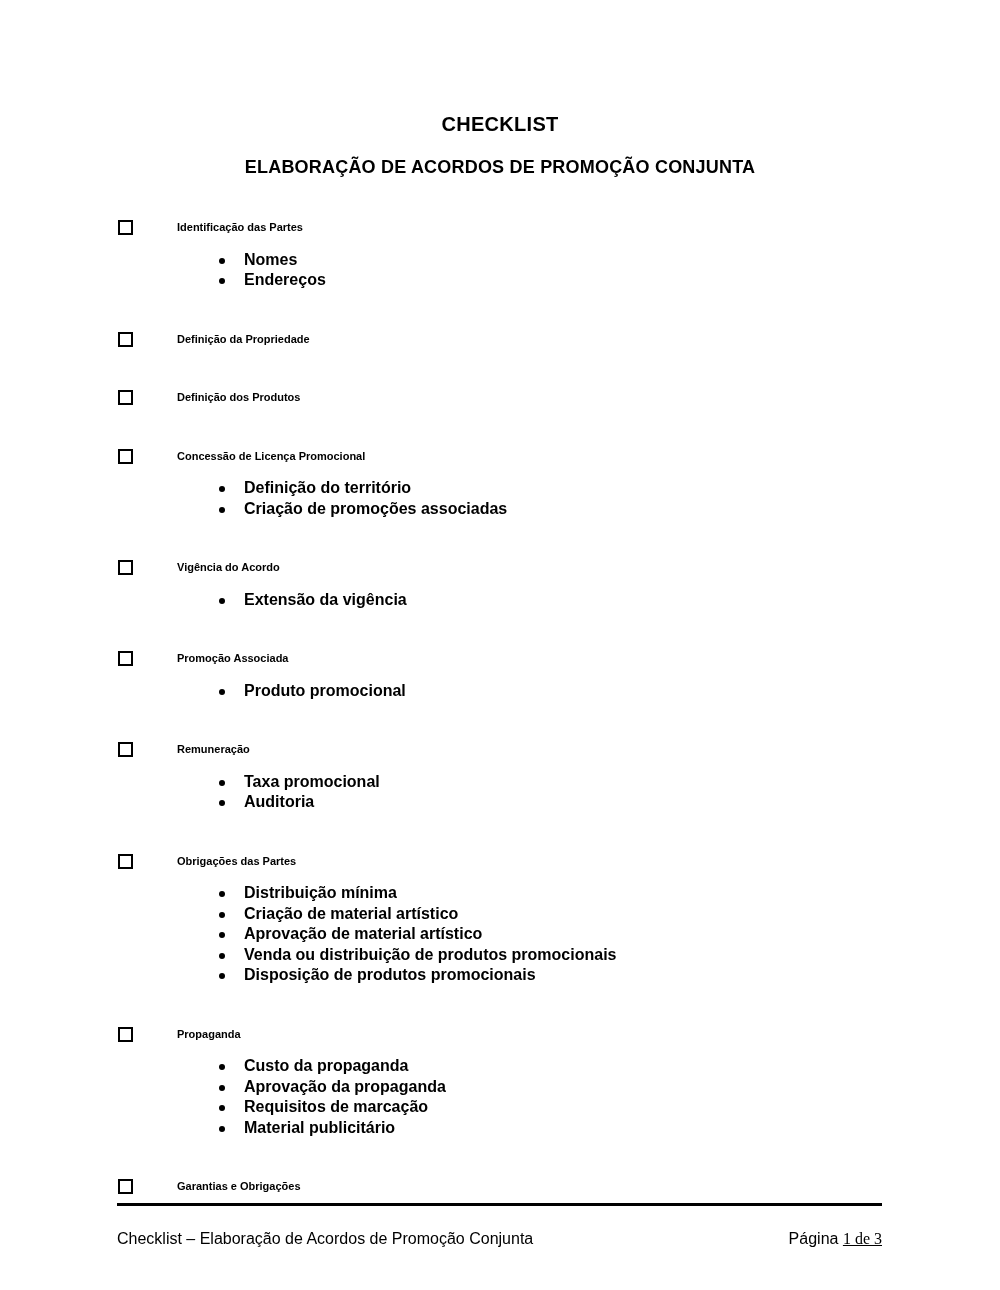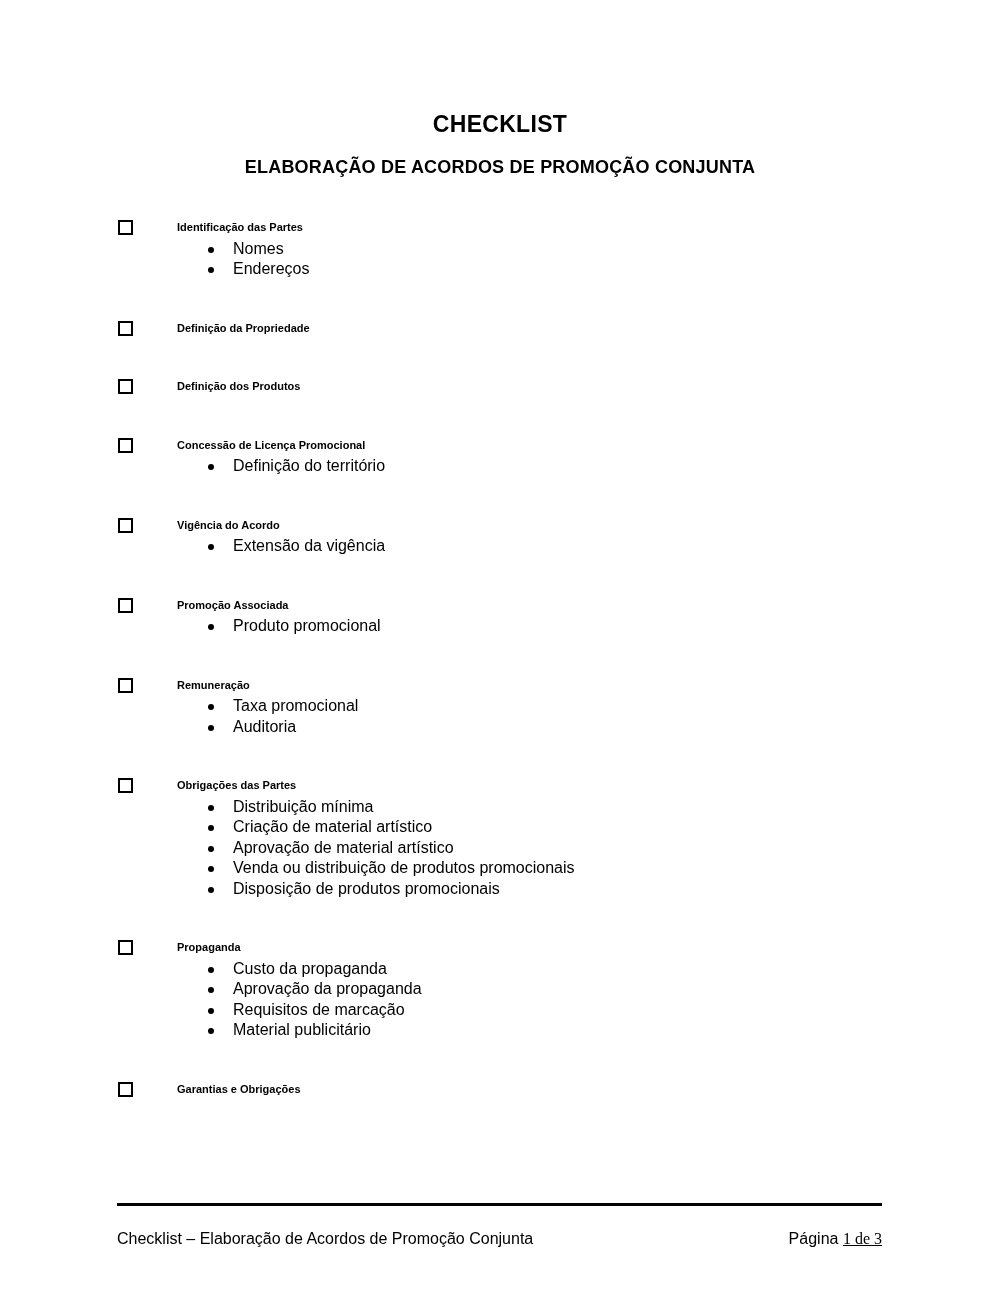--- a/index.html
+++ b/index.html
@@ -18,21 +18,21 @@
   .page {
     position: relative;
     width: 1000px;
     height: 1290px;
     padding: 113px 118px 0 118px;
     box-sizing: border-box;
   }
   .doc-title {
     margin: 0;
     text-align: center;
-    font-size: 23px;
+    font-size: 20px;
     font-weight: bold;
     line-height: 23px;
     letter-spacing: 0.3px;
   }
   .doc-subtitle {
     margin: 20px 0 0 0;
     text-align: center;
     font-size: 18px;
     font-weight: bold;
     line-height: 23px;
@@ -56,22 +56,23 @@
     margin-top: 3px;
     flex: 0 0 auto;
   }
   .section-heading {
     font-weight: bold;
     font-size: 11px;
     margin-left: 44px;
   }
   ul.sub-items {
     list-style: none;
-    margin: 1px;
+    margin: 12px;
     padding: 0;
+    font-weight: bold;
   }
   ul.sub-items li {
     position: relative;
     padding-left: 114px;
     font-size: 16px;
     line-height: 20.5px;
   }
   ul.sub-items li::before {
     content: "";
     position: absolute;
@@ -137,20 +138,21 @@
 
     </div>
 
     <div class="section">
       <div class="section-row">
         <span class="checkbox"></span>
         <span class="section-heading">Concessão de Licença Promocional</span>
       </div>
       <ul class="sub-items">
           <li>Definição do território</li>
+          <li>Criação de promoções associadas</li>
         </ul>
     </div>
 
     <div class="section">
       <div class="section-row">
         <span class="checkbox"></span>
         <span class="section-heading">Vigência do Acordo</span>
       </div>
       <ul class="sub-items">
           <li>Extensão da vigência</li>

